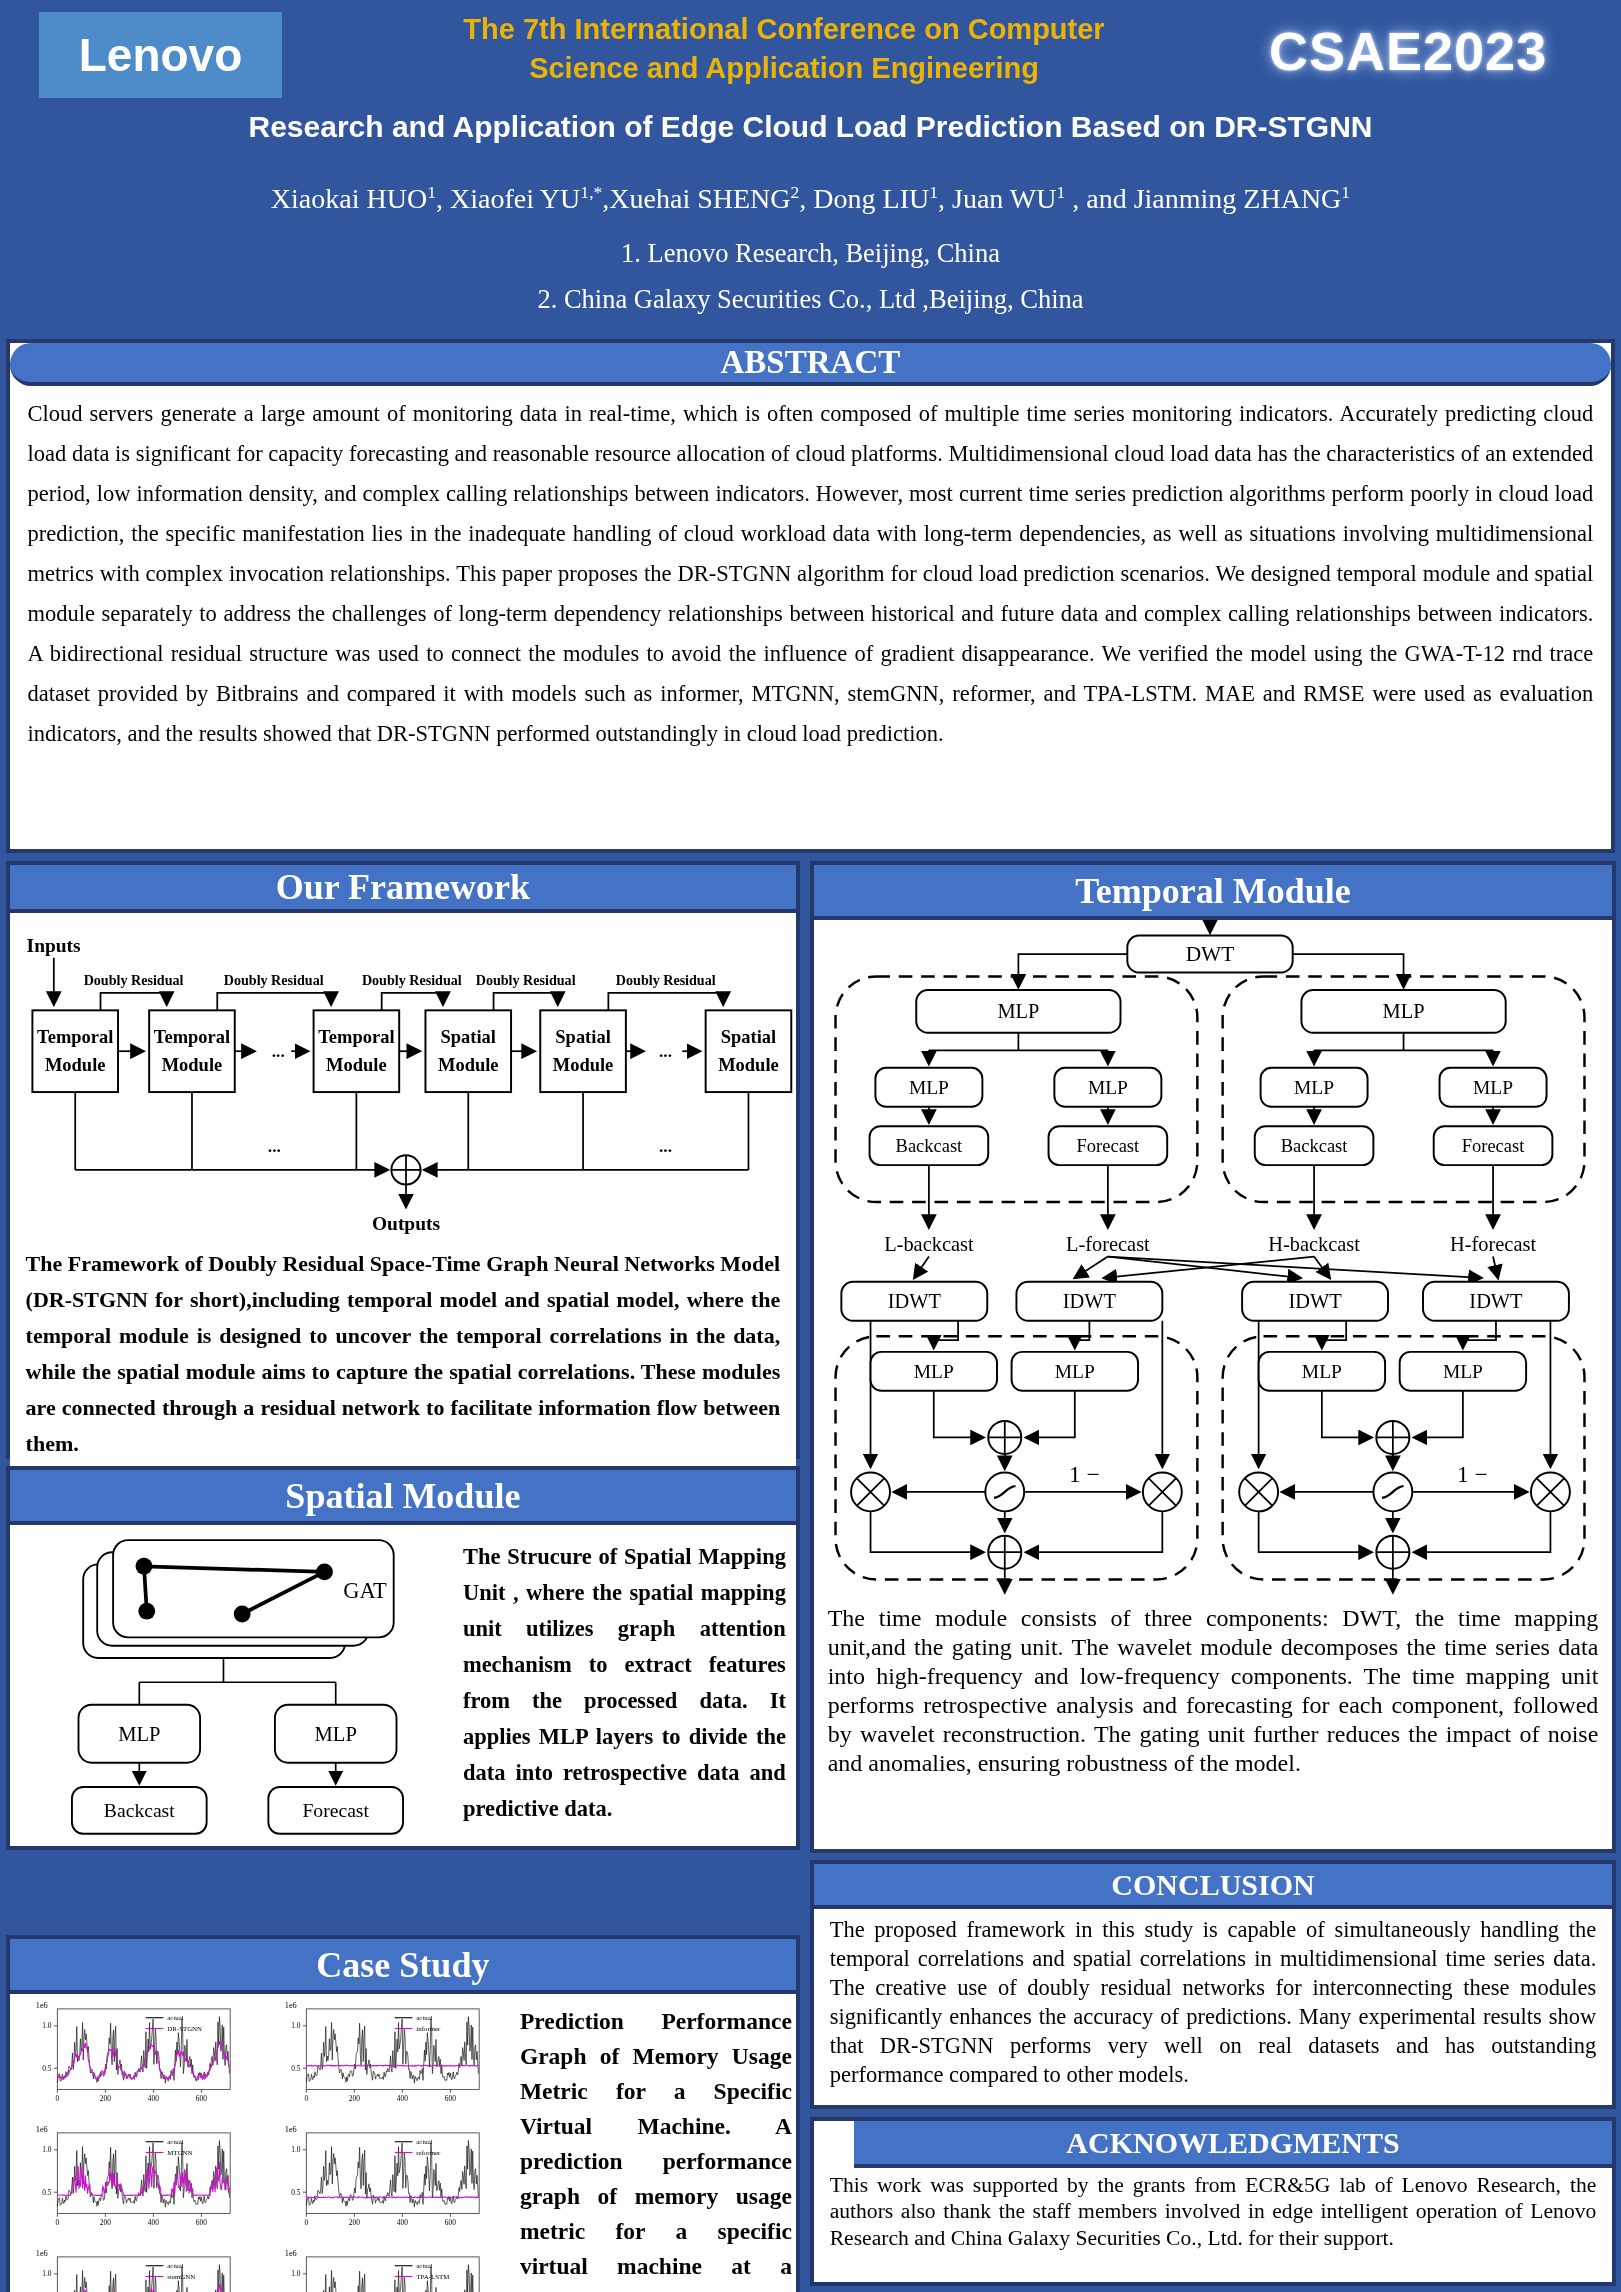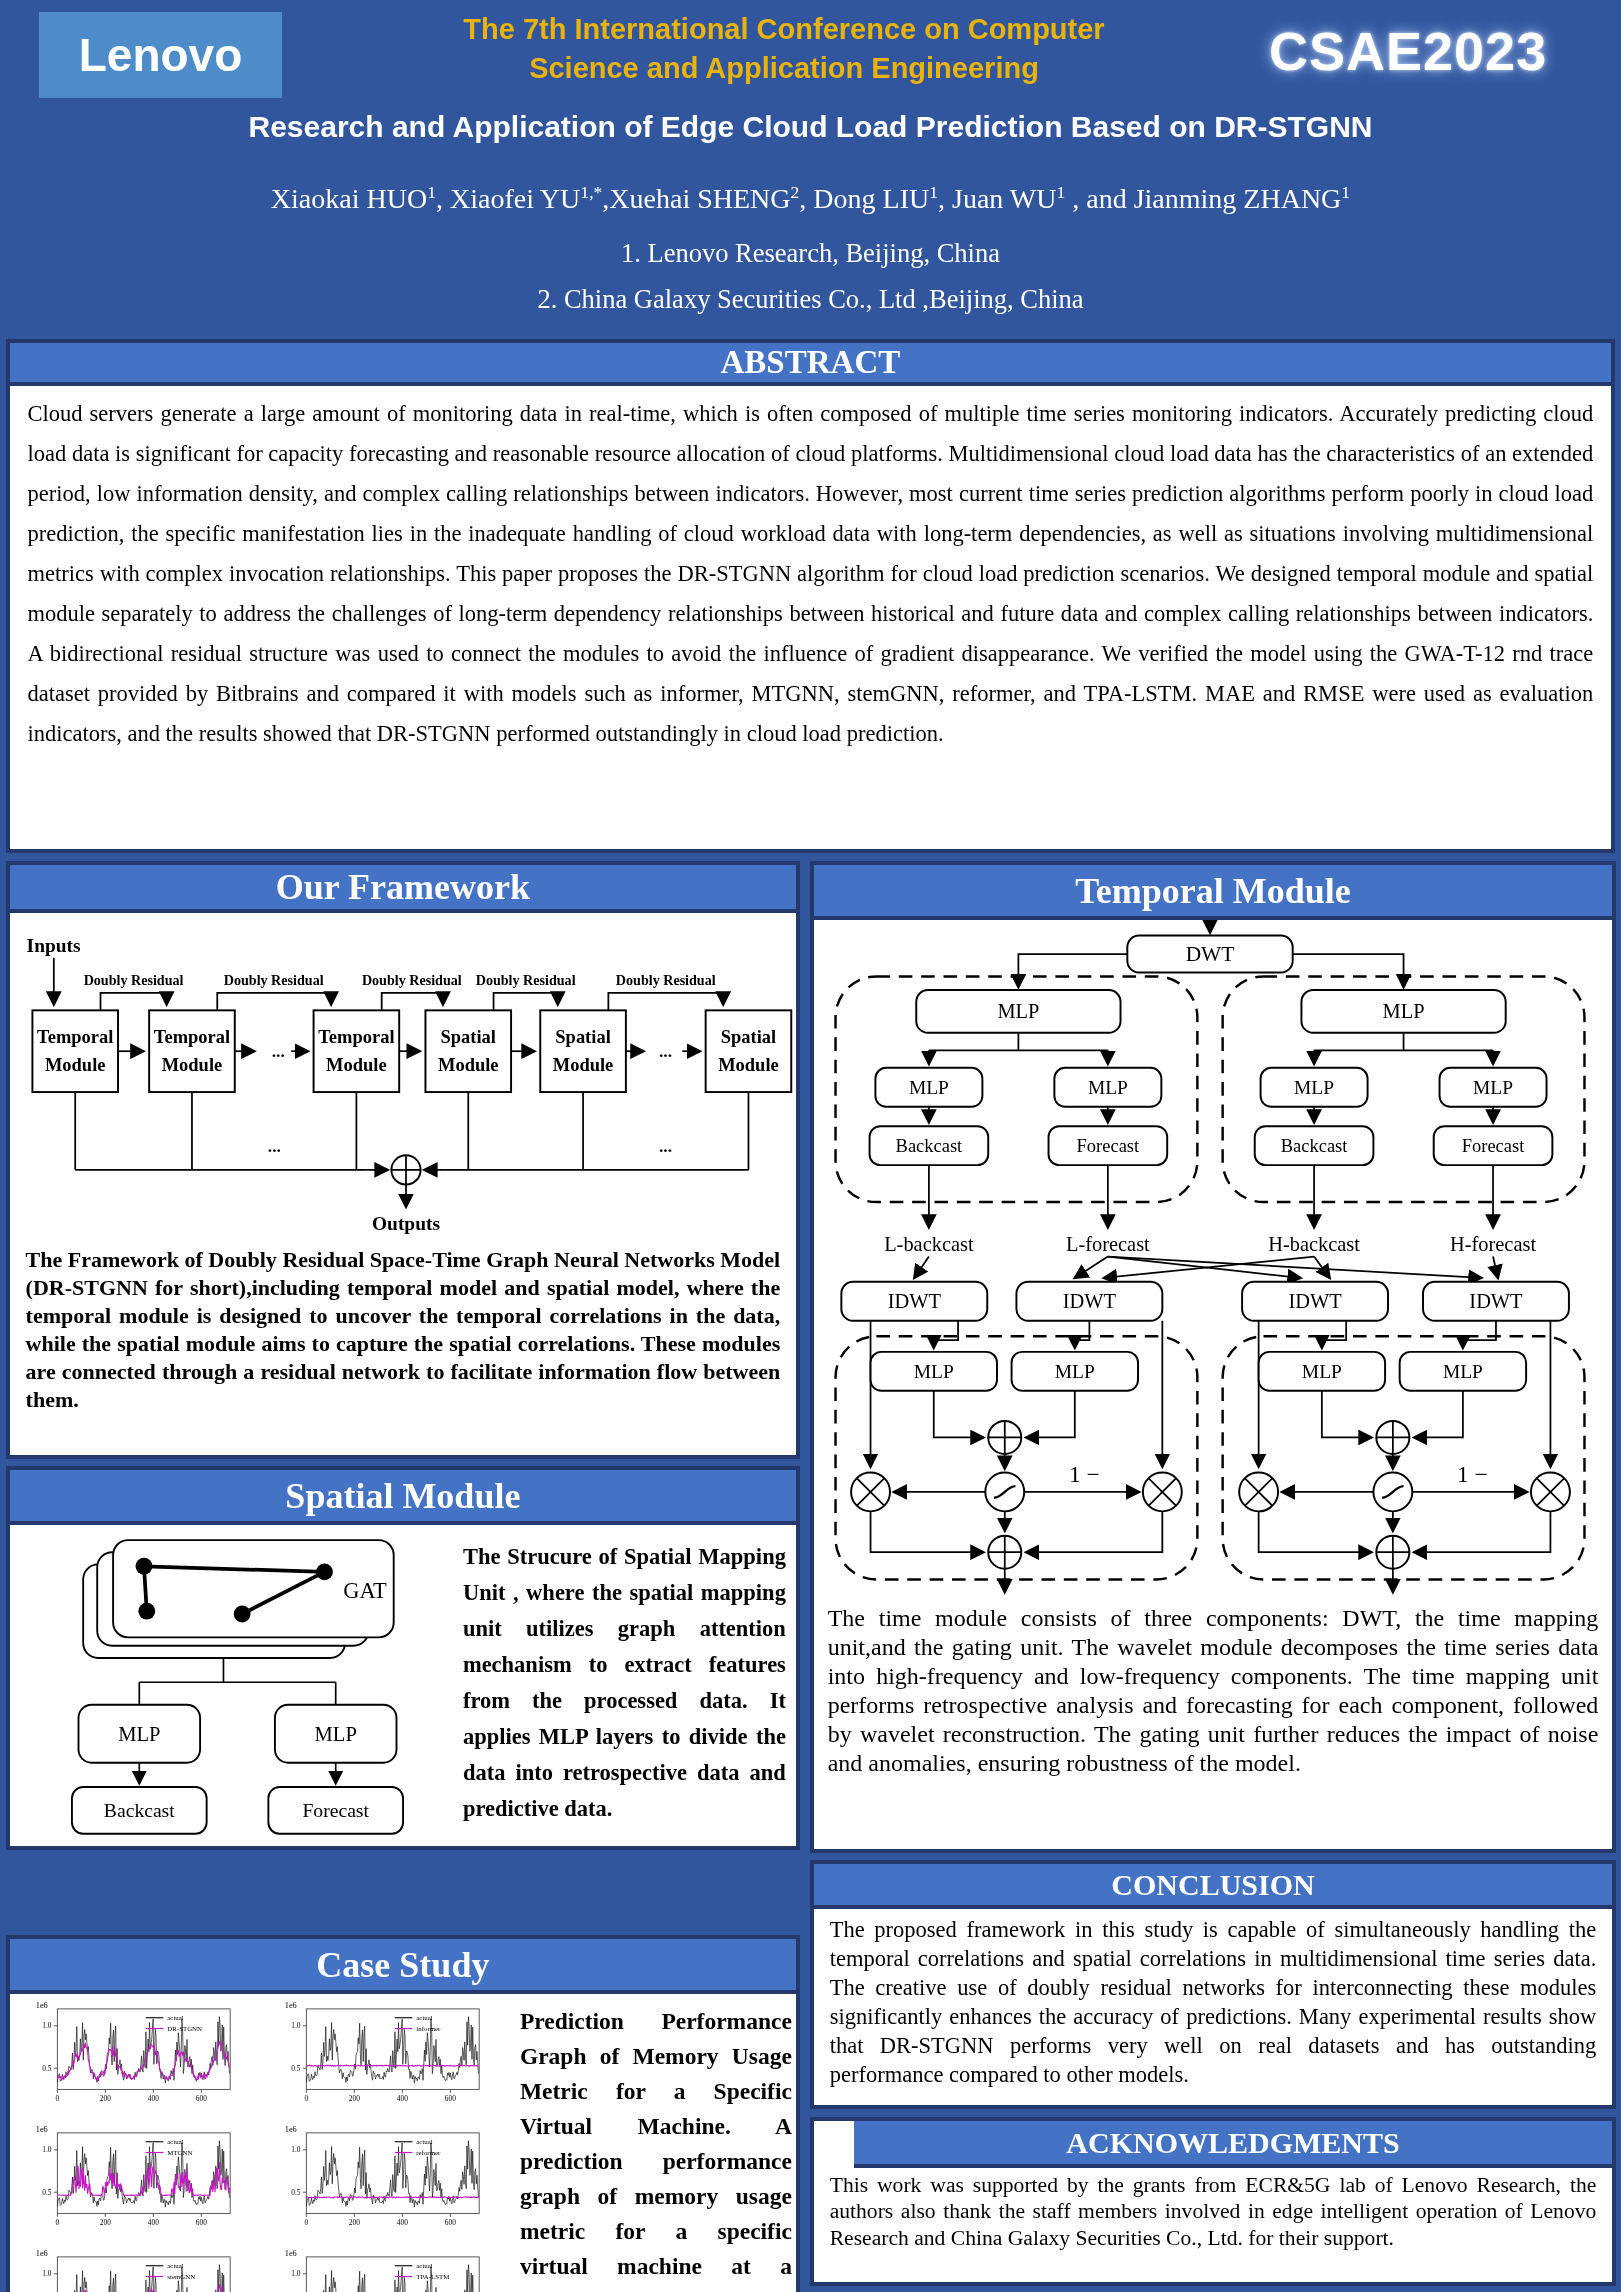--- a/index.html
+++ b/index.html
@@ -25,26 +25,26 @@
   .authors sup{font-size:17.6px;}
   .affil{left:0;width:1621px;text-align:center;color:#fff;font-size:26.5px;}
   
   .section{position:absolute;border:4.9px solid var(--navy);background:#fff;}
   .sec-bar{background:var(--bar);border-bottom:4.9px solid var(--navy);color:#fff;
            text-align:center;font-weight:bold;display:flex;align-items:center;justify-content:center;}
   .sec-body{position:relative;background:#fff;color:#000;}
   .just{text-align:justify;}
   
   #abstract{left:5.9px;top:339px;width:1609px;height:514px;}
-  #abstract .sec-bar{height:43px;font-size:33px;}
+  #abstract .sec-bar{height:43px;font-size:33px;border-radius:21px;}
   #abstract .sec-body{padding:7.8px 17.6px;font-size:22.5px;line-height:40px;}
   #framework{left:5.9px;top:861px;width:794px;height:598px;}
   #framework .sec-bar{height:48px;font-size:36px;}
   #framework .sec-body{padding:2px 5.9px;}
-  #framework .desc{padding:3.9px 9.8px;font-size:22px;font-weight:bold;line-height:28px;}
+  #framework .desc{padding:3.9px 9.8px;font-size:22px;font-weight:bold;line-height:36px;}
   #spatial{left:5.9px;top:1466px;width:794px;height:384px;}
   #spatial .sec-bar{height:55px;font-size:36px;}
   #spatial .desc{position:absolute;left:453px;top:13.7px;width:323px;
                  font-size:22.5px;font-weight:bold;line-height:36px;}
   #case{left:5.9px;top:1935px;width:794px;height:427px;}
   #case .sec-bar{height:55px;font-size:36px;}
   #case .charts{position:absolute;left:11.8px;top:4.9px;display:grid;
                 grid-template-columns:218px 218px;grid-column-gap:31px;grid-row-gap:3.9px;}
   #case .desc{position:absolute;left:510px;top:9.8px;width:272px;
               font-size:23.5px;font-weight:bold;line-height:35px;}

